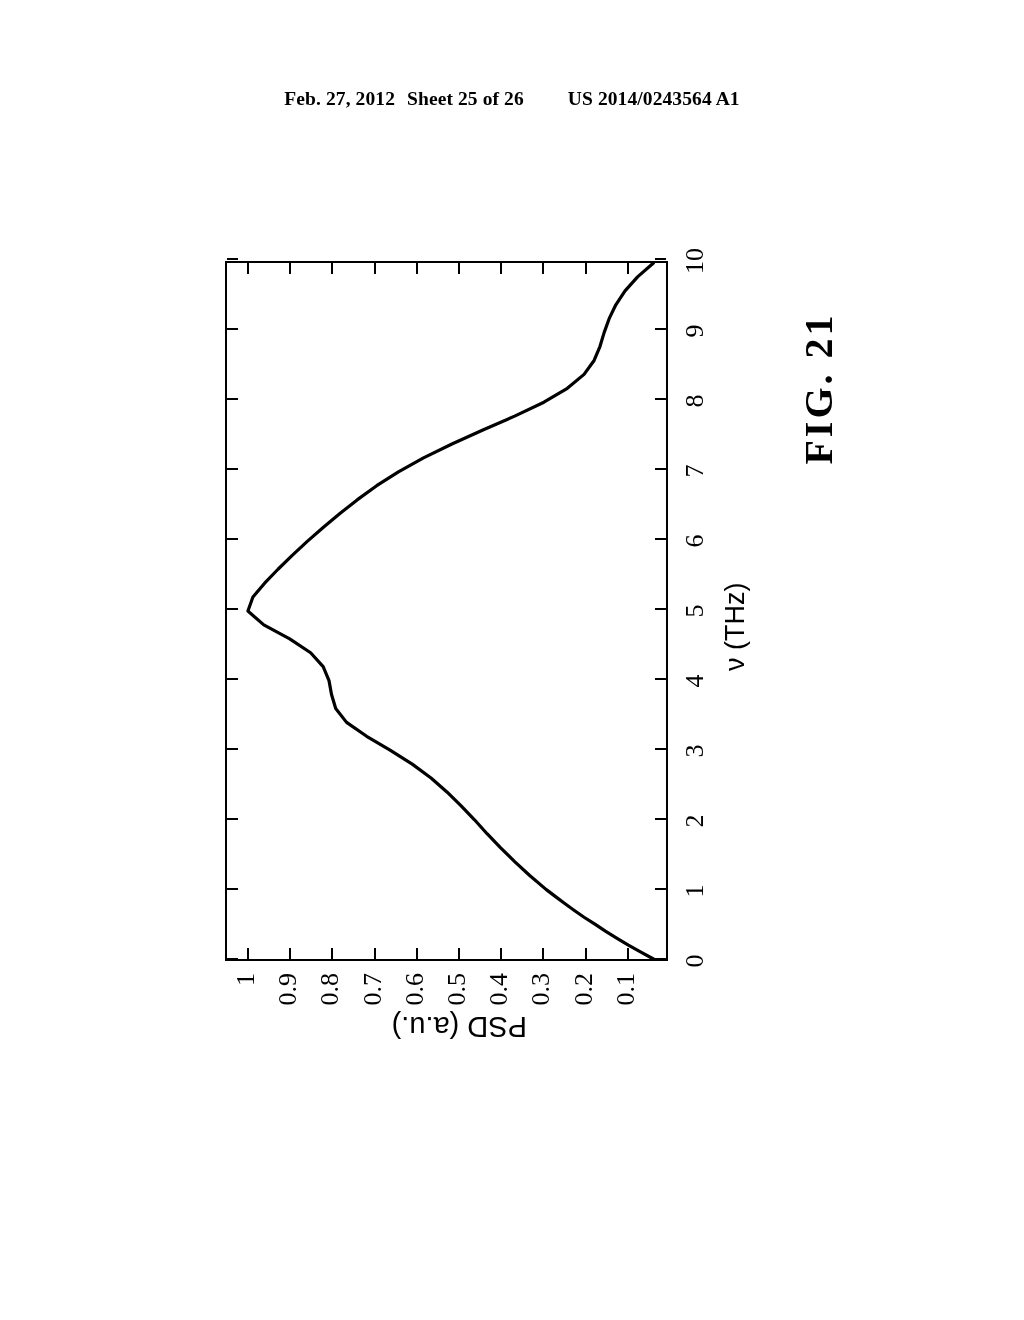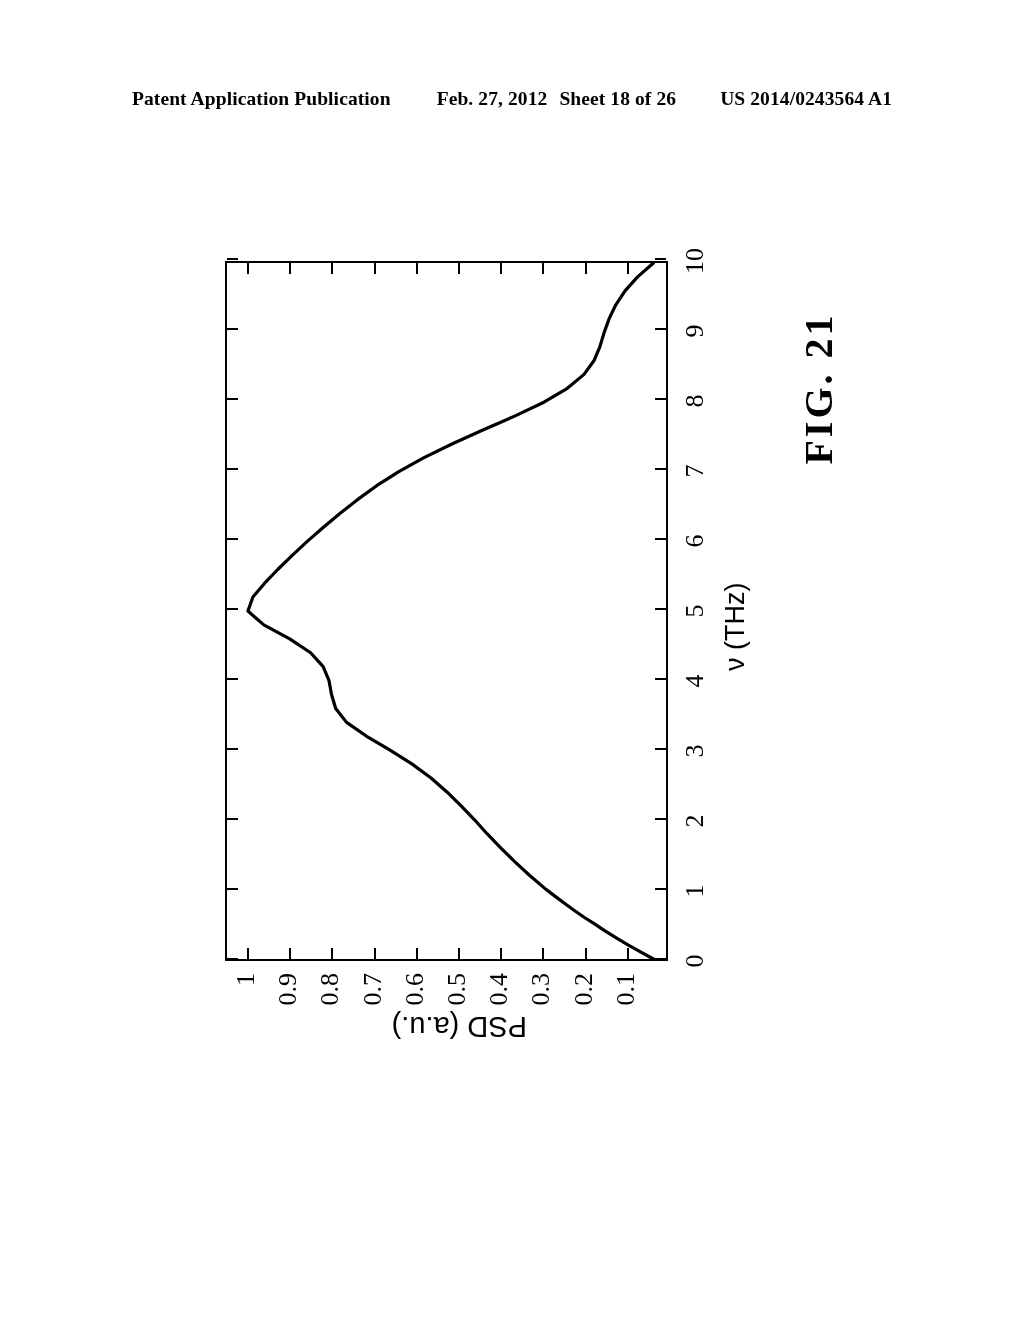--- a/index.html
+++ b/index.html
@@ -145,23 +145,22 @@
     color: #000;
     white-space: nowrap;
     transform: rotate(-90deg);
     transform-origin: center center;
   }
 </style>
 </head>
 <body>
 
 <div id="patent-header">
-  <span class="h-pub">Patent Application Publication</span>
   <span class="h-date">Feb. 27, 2012</span>
-  <span class="h-sheet">Sheet 18 of 26</span>
+  <span class="h-sheet">Sheet 25 of 26</span>
   <span class="h-number">US 2014/0243564 A1</span>
 </div>
 
 <div id="figure-area">
 
   <div id="plot-rotor">
     <div id="chart-inner">
 
       <div id="plot-frame">
         <svg id="curve-svg" preserveAspectRatio="none" viewBox="0 0 1000 1000">

